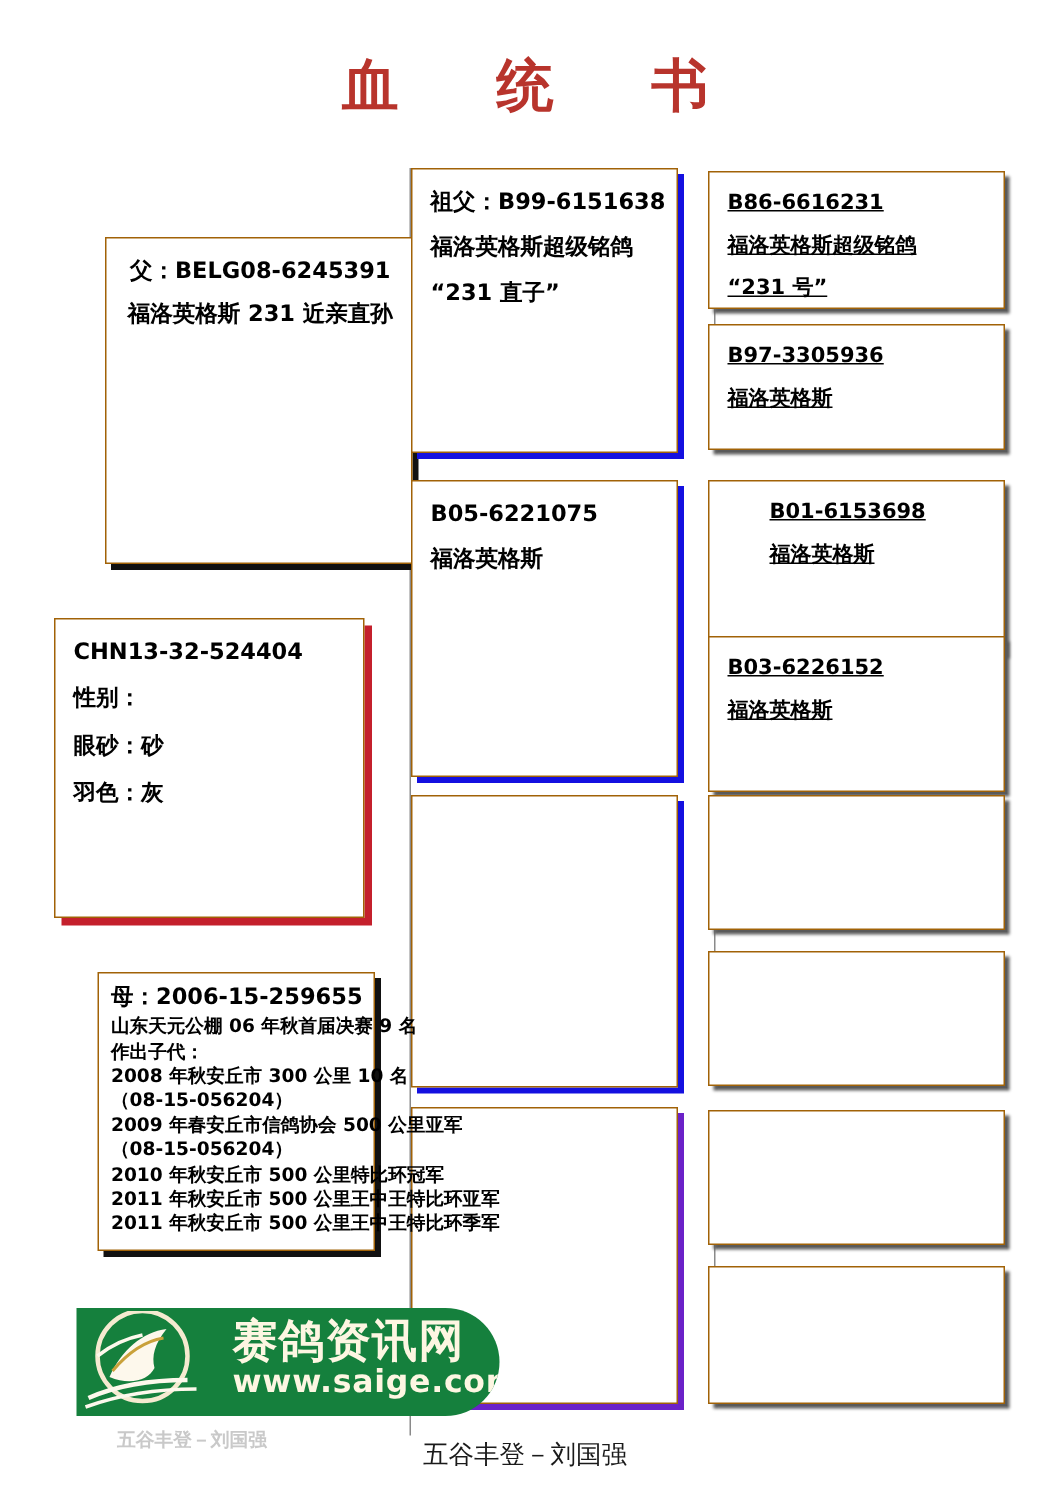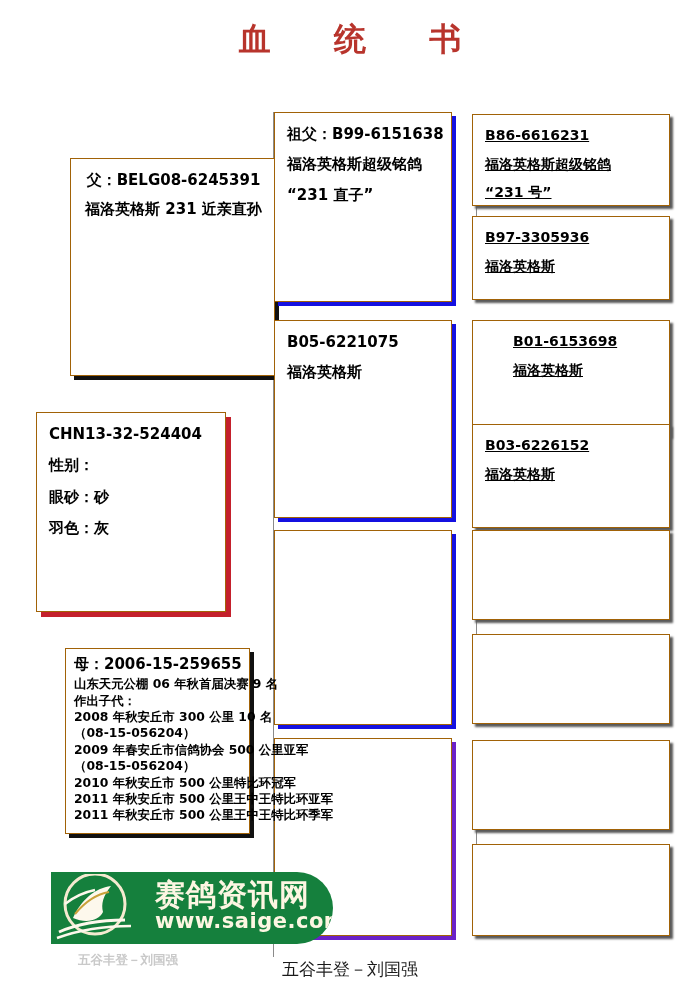--- a/index.html
+++ b/index.html
@@ -8,24 +8,24 @@
     width:700px;height:1000px;
     background:#ffffff;
     font-family:"DejaVu Sans","Liberation Sans",sans-serif;
     position:relative;
     overflow:hidden;
   }
   #page{position:absolute;left:0;top:0;width:700px;height:1000px;}
 
   
   .title{
-    position:absolute;left:0;top:18px;width:700px;
+    position:absolute;left:0;top:32px;width:700px;
     text-align:center;
     font-family:"DejaVu Serif","Liberation Serif",serif;
-    font-size:32px;font-weight:bold;
+    font-size:38px;font-weight:bold;
     color:#b8342c;
     letter-spacing:26px;
     text-indent:26px;
     white-space:nowrap;
   }
 
   
   .box{
     position:absolute;
     background:#ffffff;
@@ -109,21 +109,21 @@
   <div class="vline" style="left:476px;top:534px;height:110px;"></div>
   <div class="vline" style="left:476px;top:744px;height:110px;"></div>
 
   <div class="box sh-black" style="left:70px;top:158px;width:205px;height:218px;">
     <div class="inner center">
       <div class="t16">父：BELG08-6245391</div>
       <div class="t15" style="margin-top:6px;">福洛英格斯 231 近亲直孙</div>
     </div>
   </div>
 
-  <div class="box sh-red" style="left:36px;top:412px;width:190px;height:200px;">
+  <div class="box sh-red" style="left:36px;top:412px;width:207px;height:200px;">
     <div class="inner">
       <div class="t16">CHN13-32-524404</div>
       <div class="t16" style="margin-top:8px;">性别：</div>
       <div class="t16" style="margin-top:8px;"><span>眼砂：</span><span>砂</span></div>
       <div class="t16" style="margin-top:8px;"><span>羽色：</span><span>灰</span></div>
     </div>
   </div>
 
   <div class="box sh-black overflow-text" style="left:65px;top:648px;width:185px;height:186px;">
     <div class="inner" style="padding:4px 0 0 8px;">

